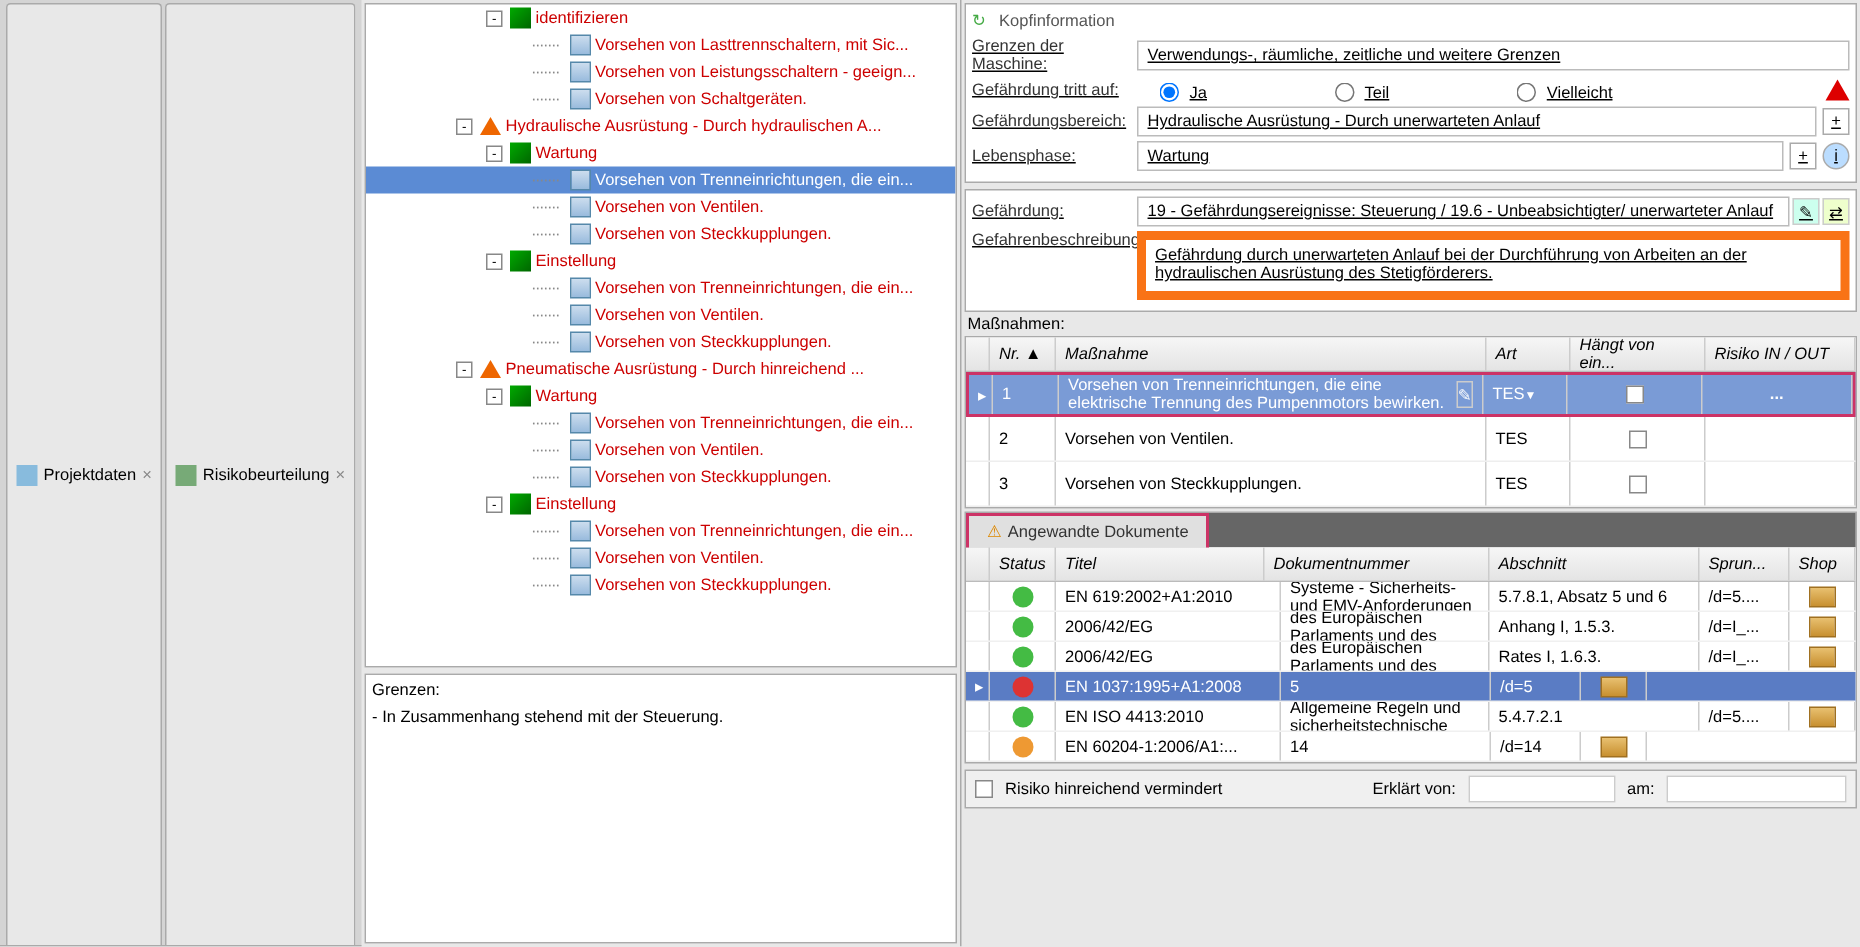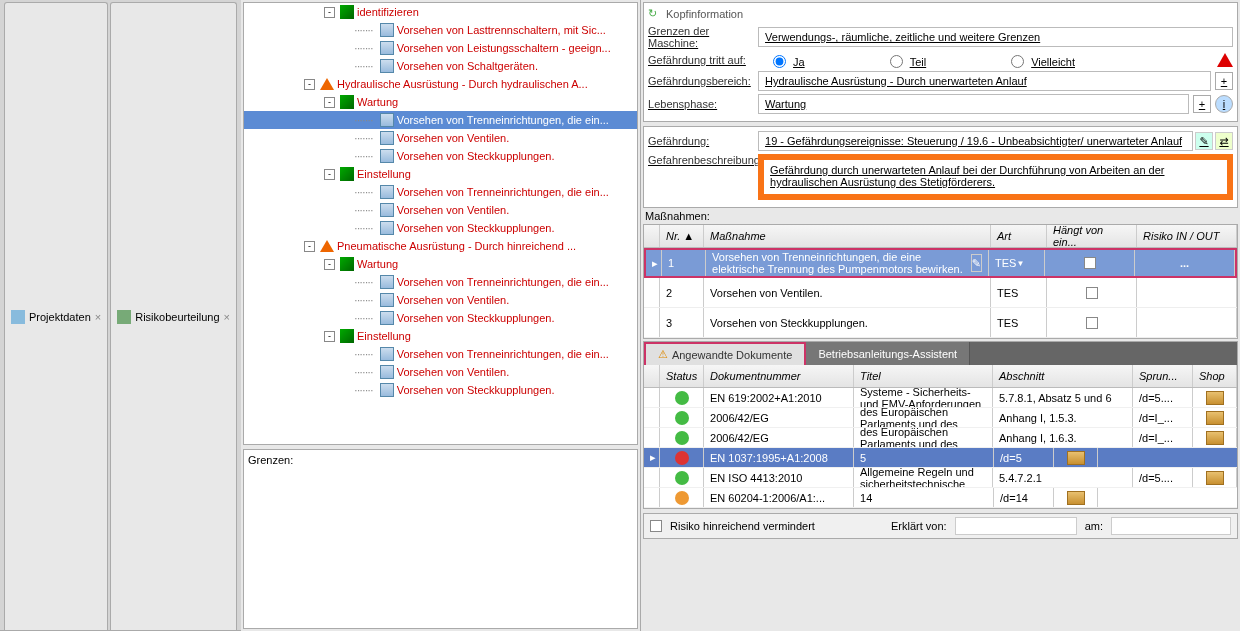--- a/index.html
+++ b/index.html
@@ -213,20 +213,21 @@
           </div>
           <div class="tree-node">
             <span class="pad" style="width:110px"></span>
             <span class="dots">·······</span>
             <span class="tree-icon ico-page"></span>
             <span class="node-text">Vorsehen von Steckkupplungen.</span>
           </div>
         </div>
       <div class="origin-panel">
         <div>Grenzen:</div>
+        <div style="margin-top:6px">- In Zusammenhang stehend mit der Steuerung.</div>
       </div>
     </div>
 
     <div class="right">
 
       <div class="form-panel">
         <div class="form-header">
           <span class="refresh-icon">↻</span>
           <span>Kopfinformation</span>
         </div>
@@ -323,28 +324,27 @@
             </div>
           </div>
       </div>
 
       <div class="sub-tab-wrap">
         <div class="sub-tabs">
           <div class="sub-tab active">
             <span style="color:#d80">⚠</span>
             <span>Angewandte Dokumente</span>
           </div>
-          <div class="sub-tab">Betriebsanleitungs-Assistent</div>
         </div>
         <div class="doc-grid">
           <div class="grid-head">
             <div class="gh" style="width:16px"></div>
             <div class="gh" style="width:44px">Status</div>
+            <div class="gh" style="flex:1">Titel</div>
             <div class="gh" style="width:150px">Dokumentnummer</div>
-            <div class="gh" style="flex:1">Titel</div>
             <div class="gh" style="width:140px">Abschnitt</div>
             <div class="gh" style="width:60px">Sprun...</div>
             <div class="gh" style="width:44px">Shop</div>
           </div>
           <div id="docs-body">
               <div class="doc-row">
                 <div class="gc row-caret"></div>
                 <div class="gc" style="width:44px;justify-content:center">
                   <span class="status-icon st-ok"></span>
                 </div>
@@ -369,21 +369,21 @@
                   <span class="shop-icon"></span>
                 </div>
               </div>
               <div class="doc-row">
                 <div class="gc row-caret"></div>
                 <div class="gc" style="width:44px;justify-content:center">
                   <span class="status-icon st-ok"></span>
                 </div>
                 <div class="gc" style="width:150px">2006/42/EG</div>
                 <div class="gc" style="flex:1">Richtlinie 2006/42/EG des Europäischen Parlaments und des Rates vom 17. Mai 2...</div>
-                <div class="gc" style="width:140px">Anhang I, 1.6.3.</div>
+                <div class="gc" style="width:140px">Rates I, 1.6.3.</div>
                 <div class="gc" style="width:60px">/d=I_...</div>
                 <div class="gc" style="width:44px;justify-content:center">
                   <span class="shop-icon"></span>
                 </div>
               </div>
               <div class="doc-row sel">
                 <div class="gc row-caret">▸</div>
                 <div class="gc" style="width:44px;justify-content:center">
                   <span class="status-icon st-err"></span>
                 </div>
@@ -419,20 +419,20 @@
                   <span class="shop-icon"></span>
                 </div>
               </div>
             </div>
         </div>
       </div>
 
       <div class="footer">
         <span class="checkbox"></span>
         <span>Risiko hinreichend vermindert</span>
-        <span style="margin-left:68px">Erklärt von:</span>
+        <span style="margin-left:92px">Erklärt von:</span>
         <span class="field"></span>
         <span>am:</span>
         <span class="field" style="flex:0 0 120px"></span>
       </div>
     </div>
   </div>
 </div>
 
 </body></html>

